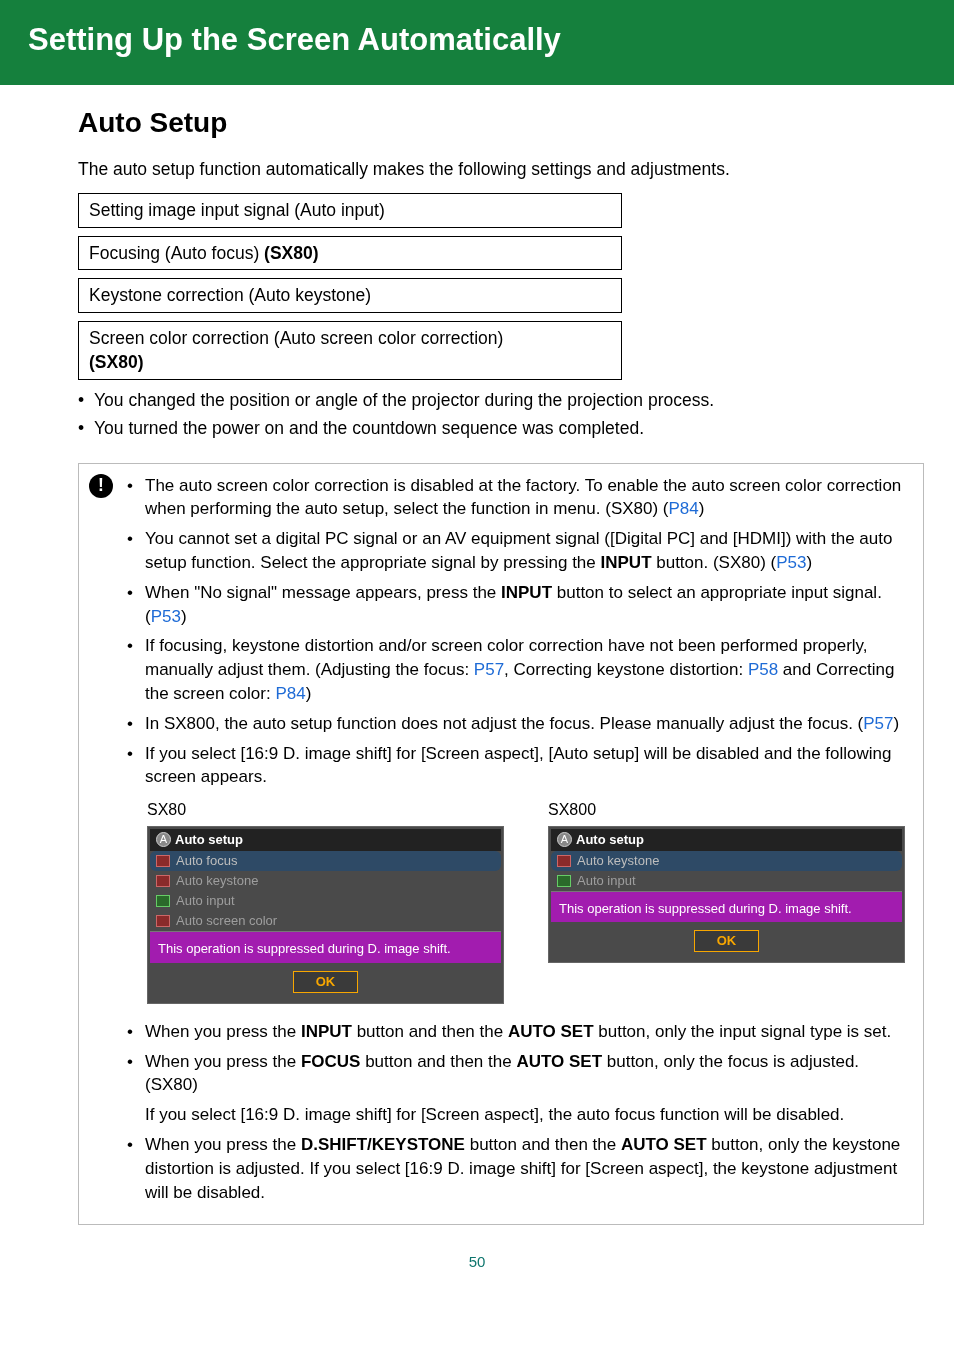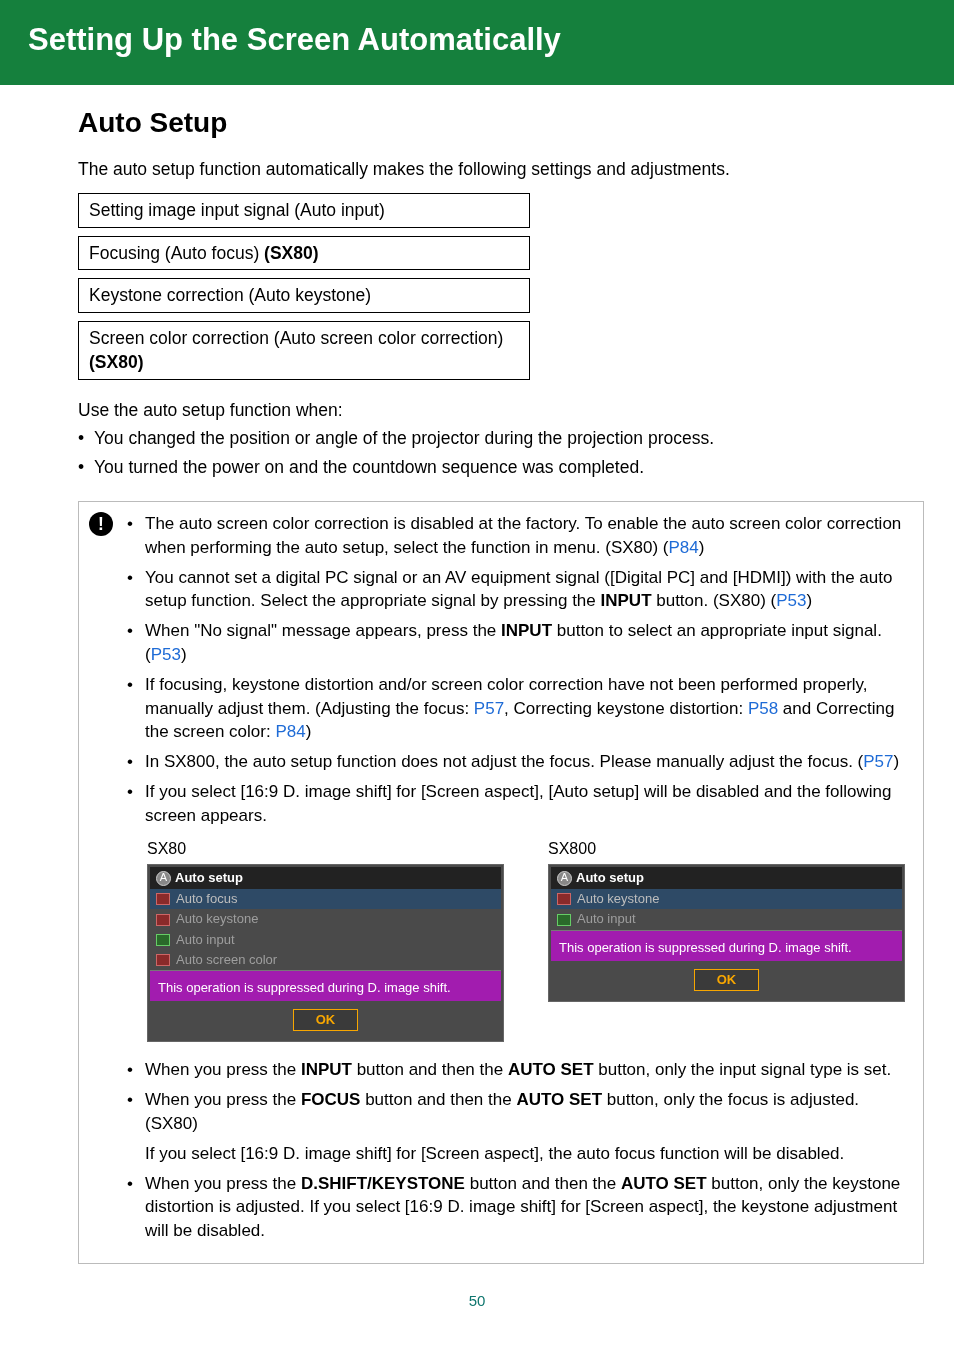--- a/index.html
+++ b/index.html
@@ -23,21 +23,21 @@
   .section-title {
     font-size: 28px;
     font-weight: bold;
     margin: 18px 0 14px 48px;
   }
   .intro { margin: 0 0 12px 48px; }
   .boxed-row {
     border: 1px solid #000;
     padding: 4px 10px;
     margin: 4px 0 8px 48px;
-    width: 452px;
+    width: 544px;
   }
   .lead { margin: 18px 0 4px 48px; }
   .bullet-list { margin-left: 48px; list-style: none; }
   .bullet-list li { position: relative; padding-left: 16px; margin-bottom: 4px; }
   .bullet-list li::before { content: "•"; position: absolute; left: 0; }
   .note-wrap {
     border: 1px solid #bbb;
     margin: 22px 0 0 48px;
     padding: 10px 18px 14px 48px;
     position: relative;
@@ -70,20 +70,21 @@
   }
   .scr-title {
     background: #222; color: #fff;
     padding: 2px 6px;
     display: flex; align-items: center; gap: 4px;
   }
   .scr-item {
     padding: 1px 6px;
     display: flex; align-items: center; gap: 6px;
     color: #9e9e9e;
+    border-radius: 6px;
   }
   .scr-item.sel { background: #2e4a66; color: #bdbdbd; }
   .scr-msg {
     background: #a21caf;
     color: #fff;
     padding: 8px 8px 4px 8px;
     border-top: 1px solid #777;
   }
   .scr-ok-wrap { text-align: center; padding: 8px 0; }
   .scr-ok {
@@ -122,21 +123,20 @@
   <div class="boxed-row">Setting image input signal (Auto input)</div>
   <div class="boxed-row">
     <span>Focusing (Auto focus) </span><span class="bold">(SX80)</span>
   </div>
   <div class="boxed-row">Keystone correction (Auto keystone)</div>
   <div class="boxed-row">
     <div>Screen color correction (Auto screen color correction)</div>
     <div class="bold">(SX80)</div>
   </div>
 
-  <p class="lead">Use the auto setup function when:</p>
   <ul class="bullet-list">
     <li>You changed the position or angle of the projector during the projection process.</li>
     <li>You turned the power on and the countdown sequence was completed.</li>
   </ul>
 
   <div class="note-wrap">
     <div class="note-icon">!</div>
     <ul class="note-list">
       <li>
         <span>The auto screen color correction is disabled at the factory. To enable the auto screen color correction when performing the auto setup, select the function in menu. (SX80) (</span><span class="link">P84</span><span>)</span>

